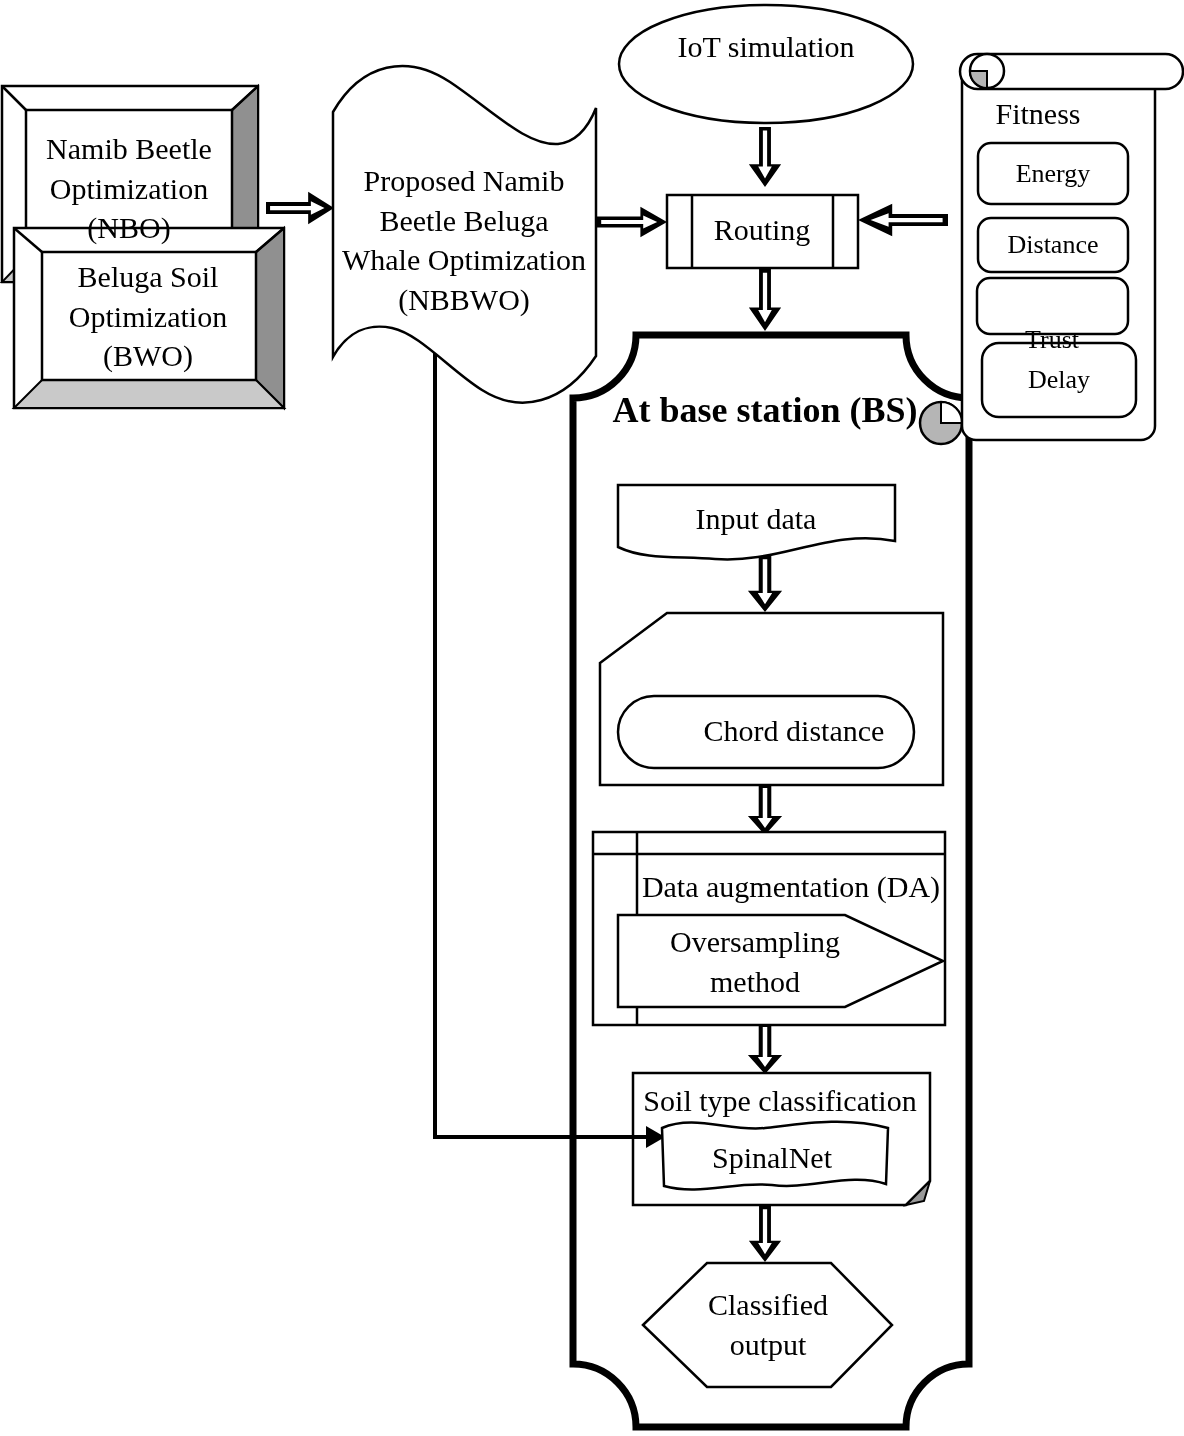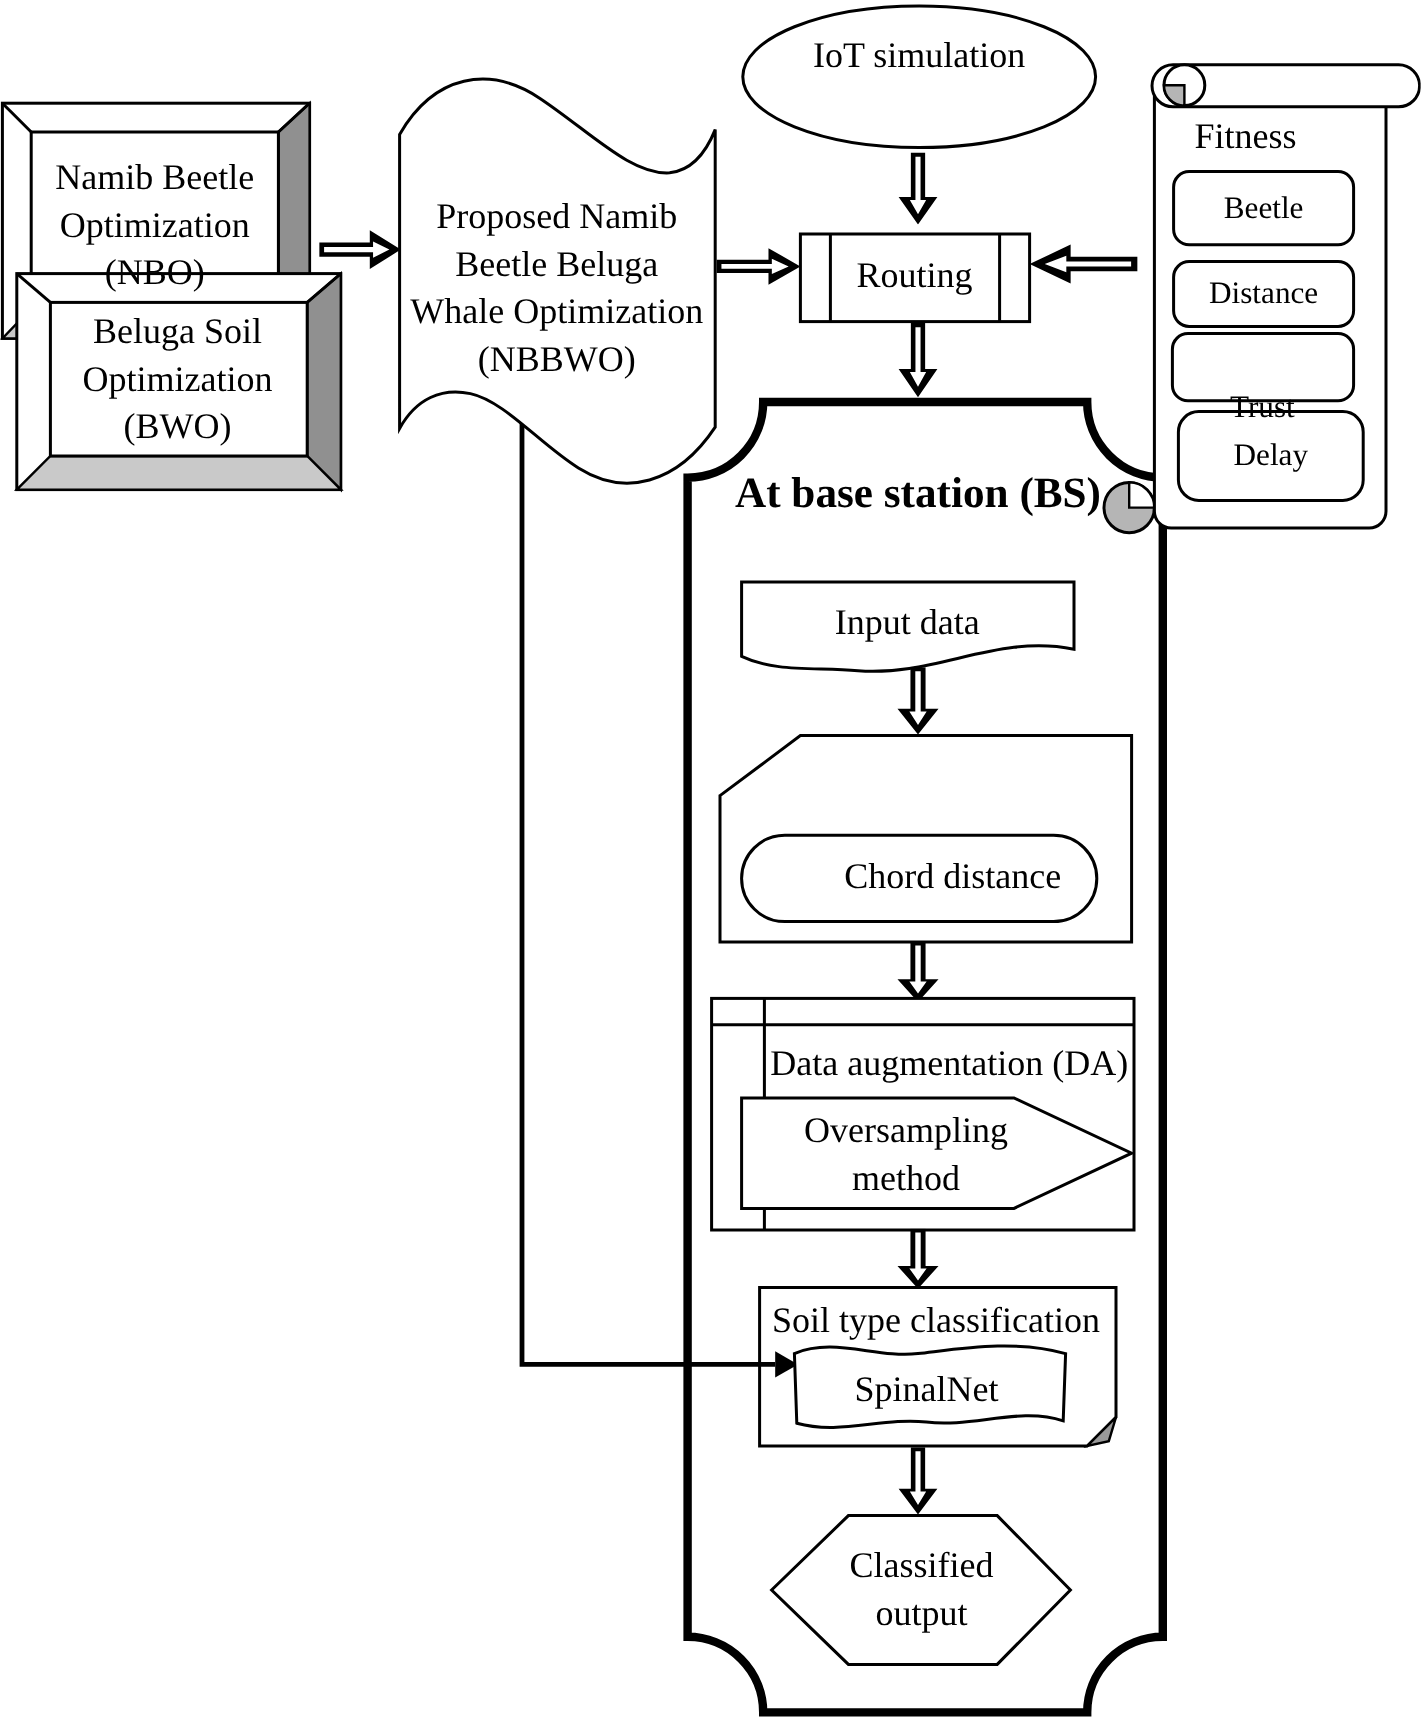--- a/index.html
+++ b/index.html
@@ -123,21 +123,21 @@
   <div class="lbl" style="left:148px;top:316px;">Beluga Soil
 Optimization
 (BWO)</div>
   <div class="lbl" style="left:464px;top:240px;">Proposed Namib
 Beetle Beluga
 Whale Optimization
 (NBBWO)</div>
   <div class="lbl" style="left:766px;top:47px;">IoT simulation</div>
   <div class="lbl" style="left:762px;top:230px;">Routing</div>
   <div class="lbl" style="left:1038px;top:114px;">Fitness</div>
-  <div class="lbl small" style="left:1053px;top:174px;">Beetle</div>
+  <div class="lbl small" style="left:1053px;top:174px;">Energy</div>
   <div class="lbl small" style="left:1053px;top:245px;">Distance</div>
   <div class="lbl small" style="left:1052px;top:306px;margin-top:34px;">Trust</div>
   <div class="lbl small" style="left:1059px;top:380px;">Delay</div>
   <div class="lbl bold" style="left:765px;top:411px;">At base station (BS)</div>
   <div class="lbl" style="left:756px;top:519px;">Input data</div>
   <div class="lbl" style="left:766px;top:731px;margin-left:28px;">Chord distance</div>
   <div class="lbl" style="left:755px;top:962px;">Oversampling
 method</div>
   <div class="lbl" style="left:791px;top:887px;">Data augmentation (DA)</div>
   <div class="lbl" style="left:780px;top:1101px;">Soil type classification</div>

